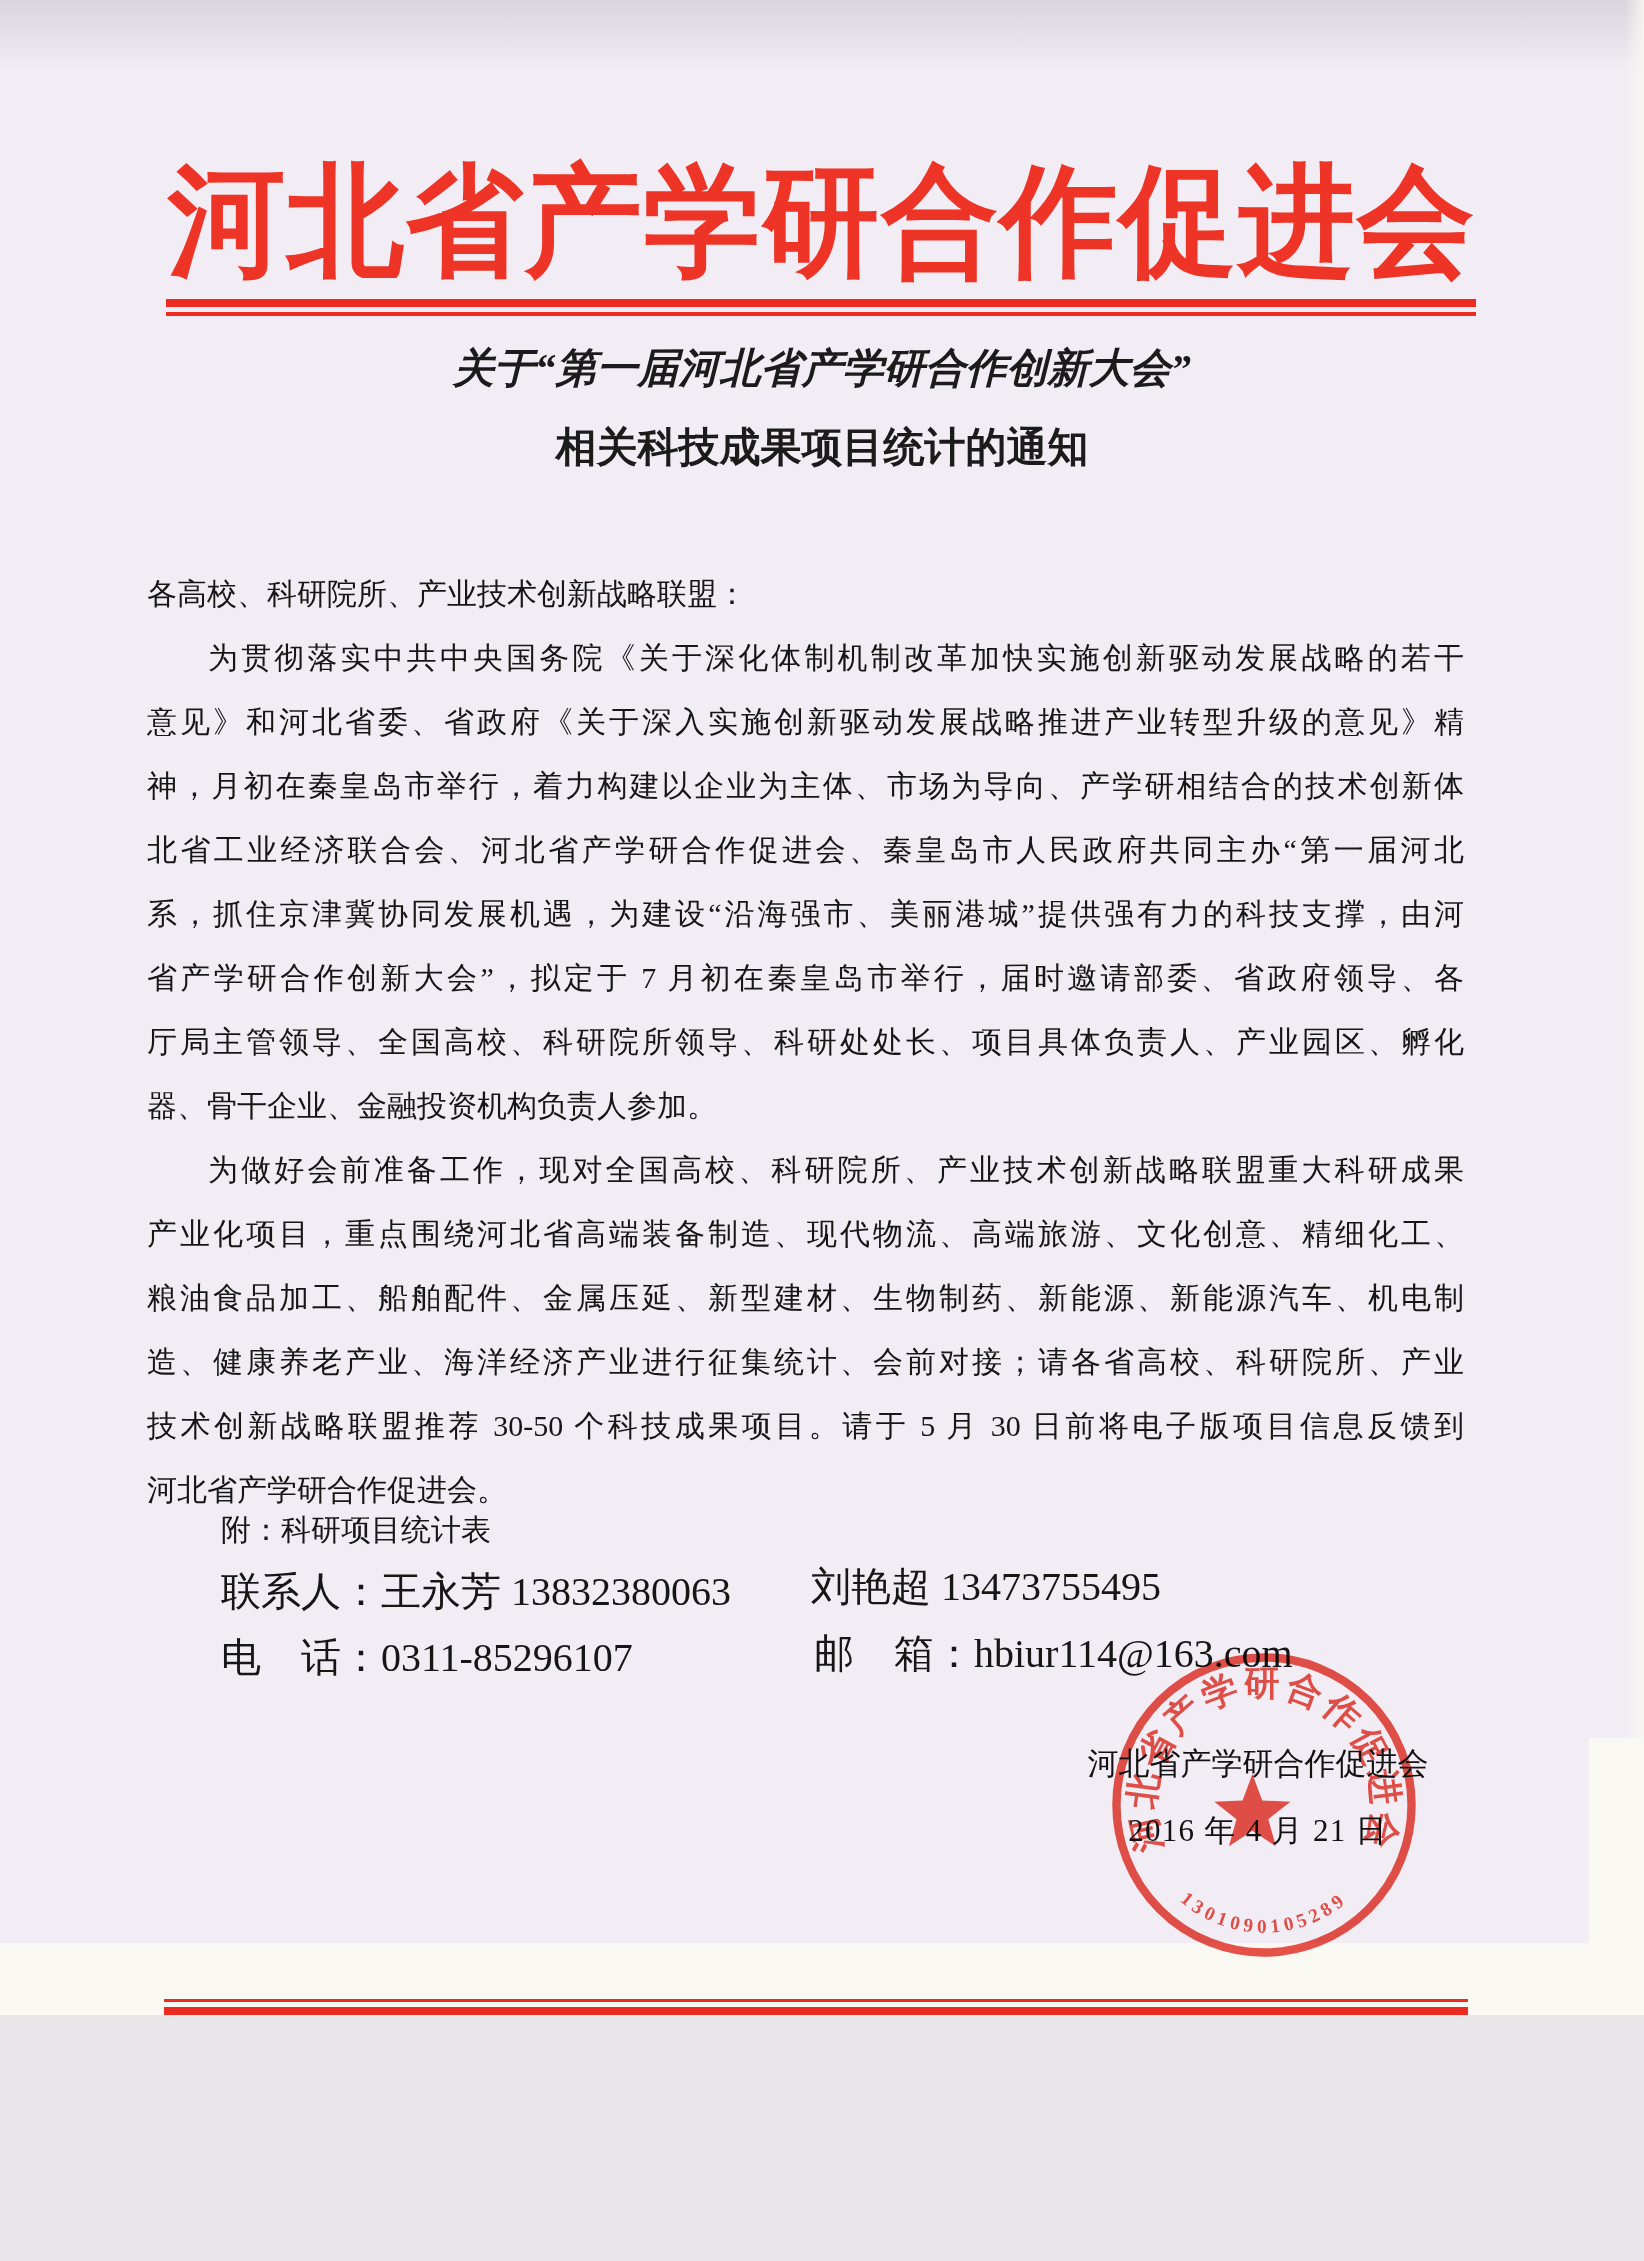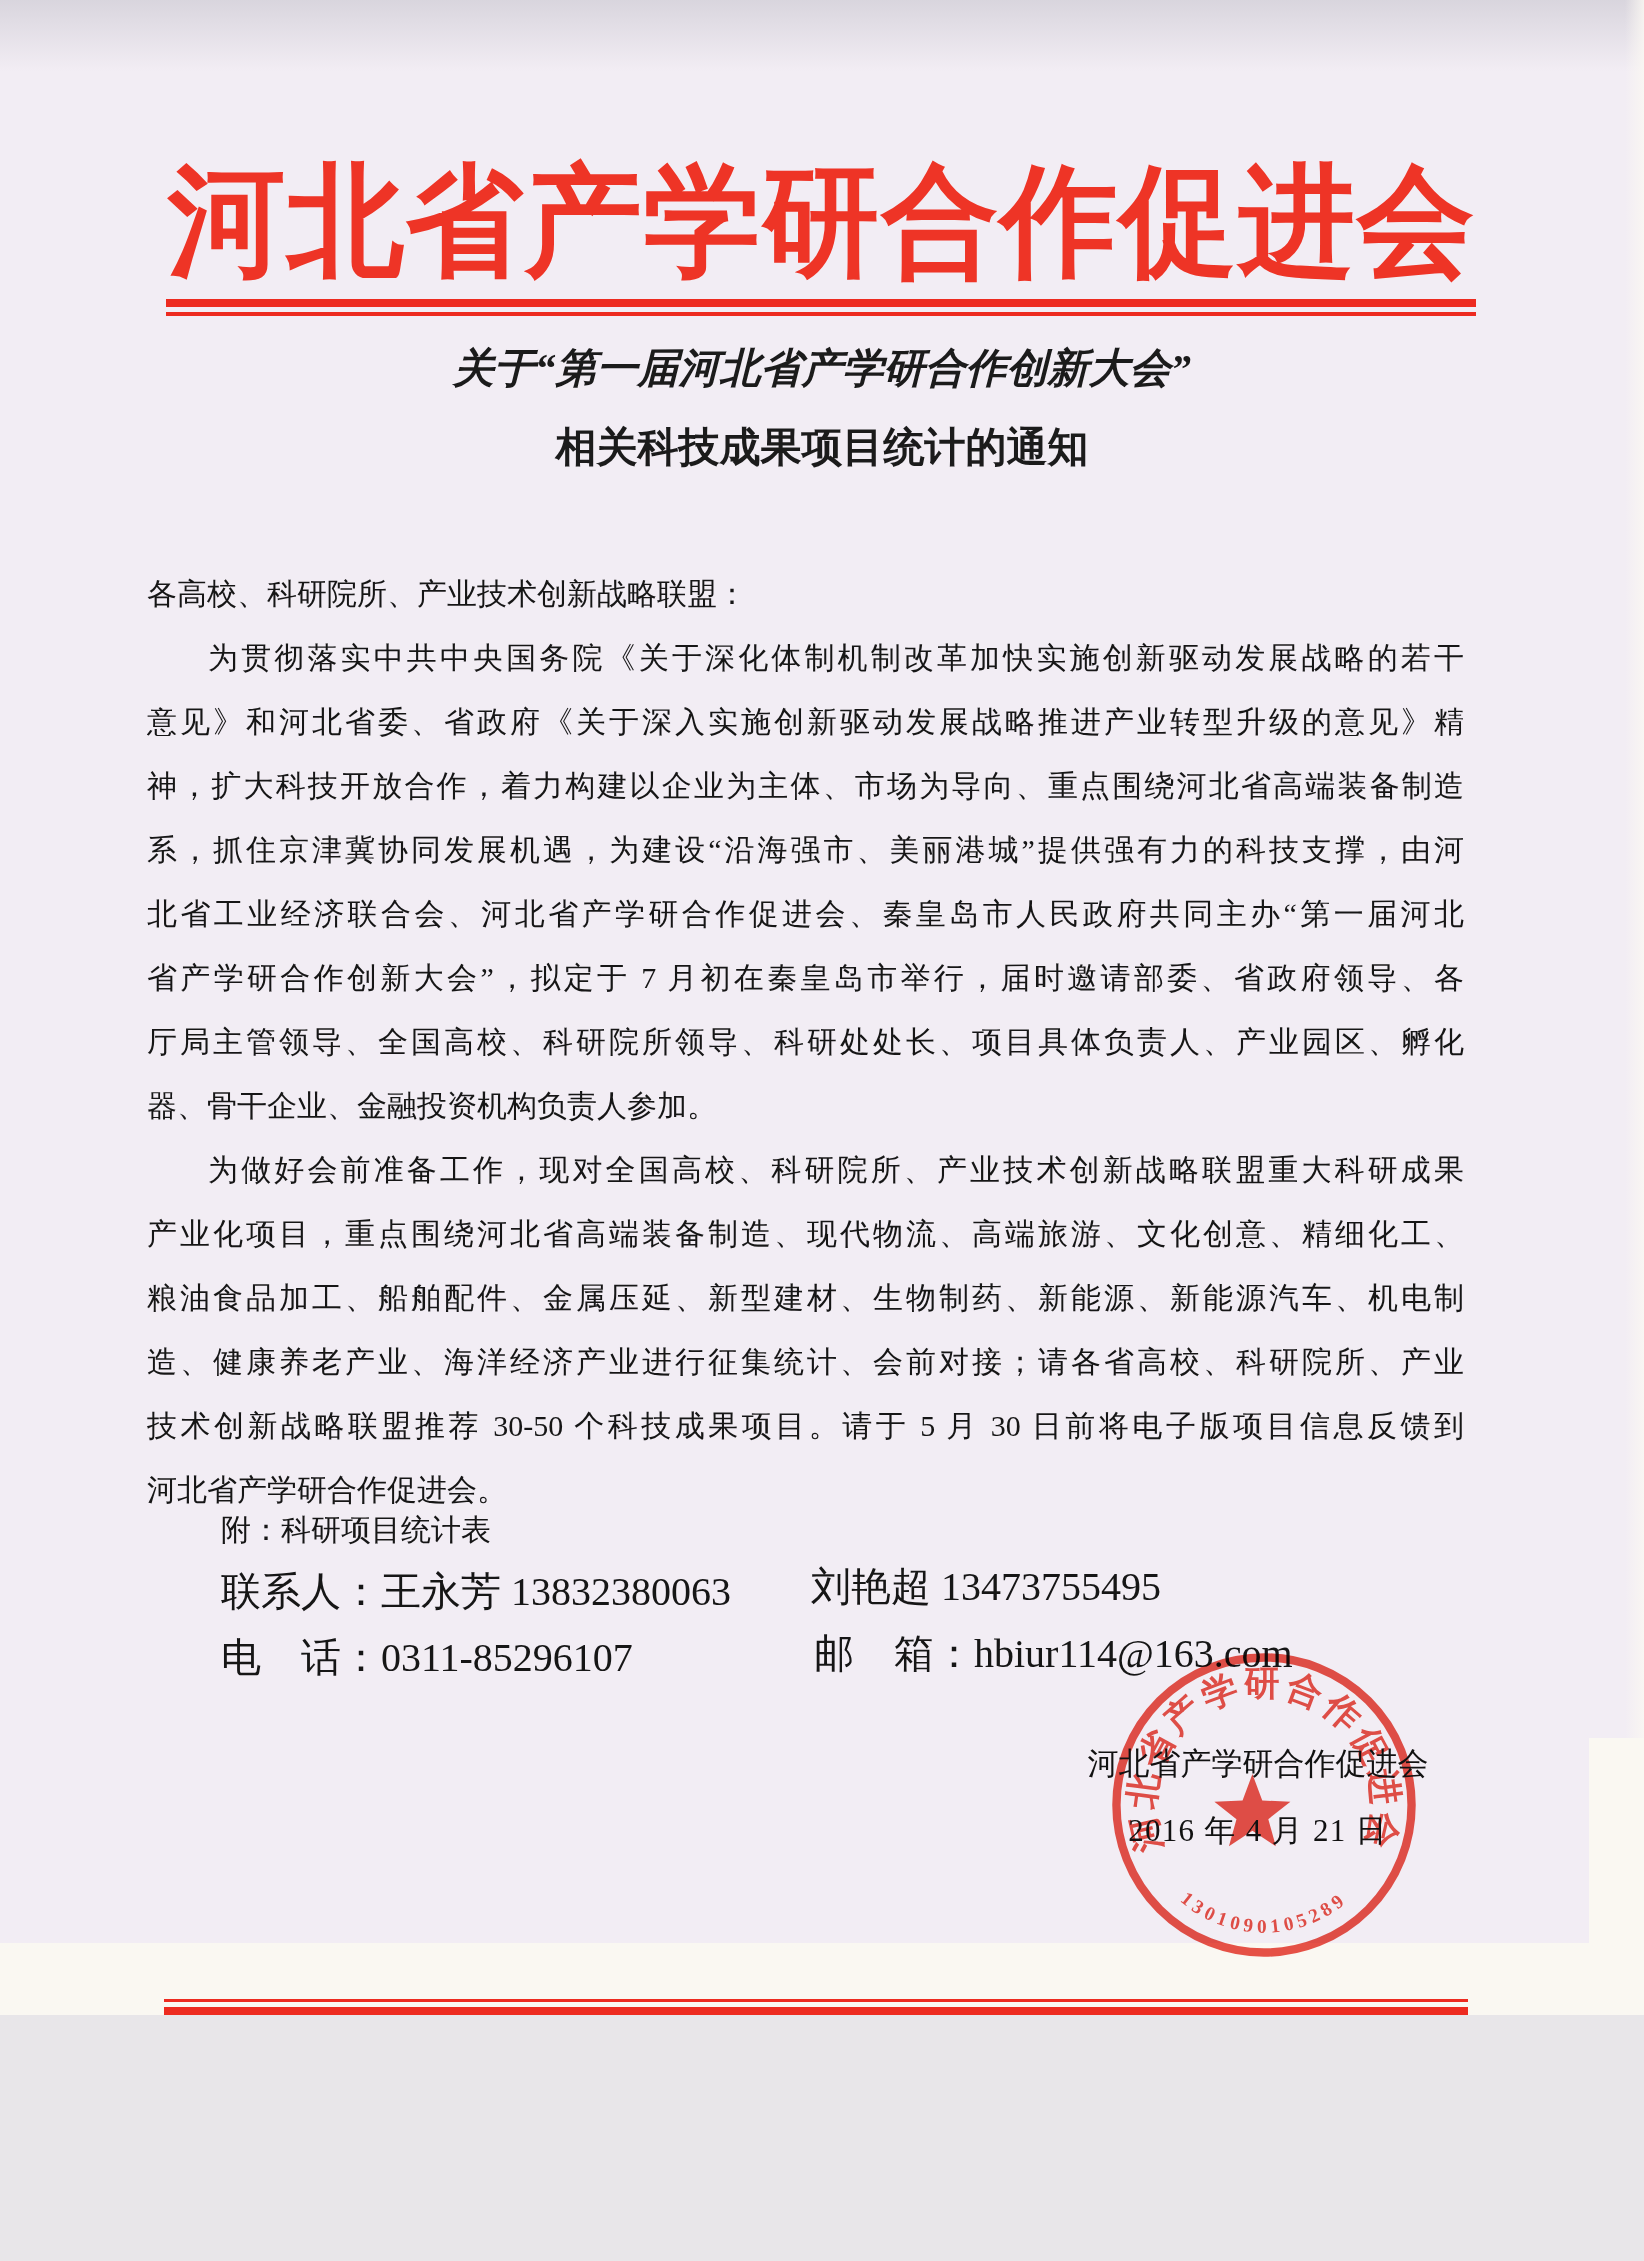--- a/index.html
+++ b/index.html
@@ -77,23 +77,23 @@
   <div class="rule rule-top-thick"></div>
   <div class="rule rule-top-thin"></div>
 
   <div class="doc-title l1">关于“第一届河北省产学研合作创新大会”</div>
   <div class="doc-title l2">相关科技成果项目统计的通知</div>
 
   <div class="body-block">
     <div class="bline">各高校、科研院所、产业技术创新战略联盟：</div>
     <div class="bline fill indent">为贯彻落实中共中央国务院《关于深化体制机制改革加快实施创新驱动发展战略的若干</div>
     <div class="bline fill">意见》和河北省委、省政府《关于深入实施创新驱动发展战略推进产业转型升级的意见》精</div>
-    <div class="bline fill">神，扩大科技开放合作，着力构建以企业为主体、市场为导向、重点围绕河北省高端装备制造</div>
+    <div class="bline fill">神，月初在秦皇岛市举行，着力构建以企业为主体、市场为导向、产学研相结合的技术创新体</div>
+    <div class="bline fill">北省工业经济联合会、河北省产学研合作促进会、秦皇岛市人民政府共同主办“第一届河北</div>
     <div class="bline fill">系，抓住京津冀协同发展机遇，为建设“沿海强市、美丽港城”提供强有力的科技支撑，由河</div>
-    <div class="bline fill">北省工业经济联合会、河北省产学研合作促进会、秦皇岛市人民政府共同主办“第一届河北</div>
     <div class="bline fill">省产学研合作创新大会”，拟定于 7 月初在秦皇岛市举行，届时邀请部委、省政府领导、各</div>
     <div class="bline fill">厅局主管领导、全国高校、科研院所领导、科研处处长、项目具体负责人、产业园区、孵化</div>
     <div class="bline">器、骨干企业、金融投资机构负责人参加。</div>
     <div class="bline fill indent">为做好会前准备工作，现对全国高校、科研院所、产业技术创新战略联盟重大科研成果</div>
     <div class="bline fill">产业化项目，重点围绕河北省高端装备制造、现代物流、高端旅游、文化创意、精细化工、</div>
     <div class="bline fill">粮油食品加工、船舶配件、金属压延、新型建材、生物制药、新能源、新能源汽车、机电制</div>
     <div class="bline fill">造、健康养老产业、海洋经济产业进行征集统计、会前对接；请各省高校、科研院所、产业</div>
     <div class="bline fill">技术创新战略联盟推荐 30-50 个科技成果项目。请于 5 月 30 日前将电子版项目信息反馈到</div>
     <div class="bline">河北省产学研合作促进会。</div>
   </div>

